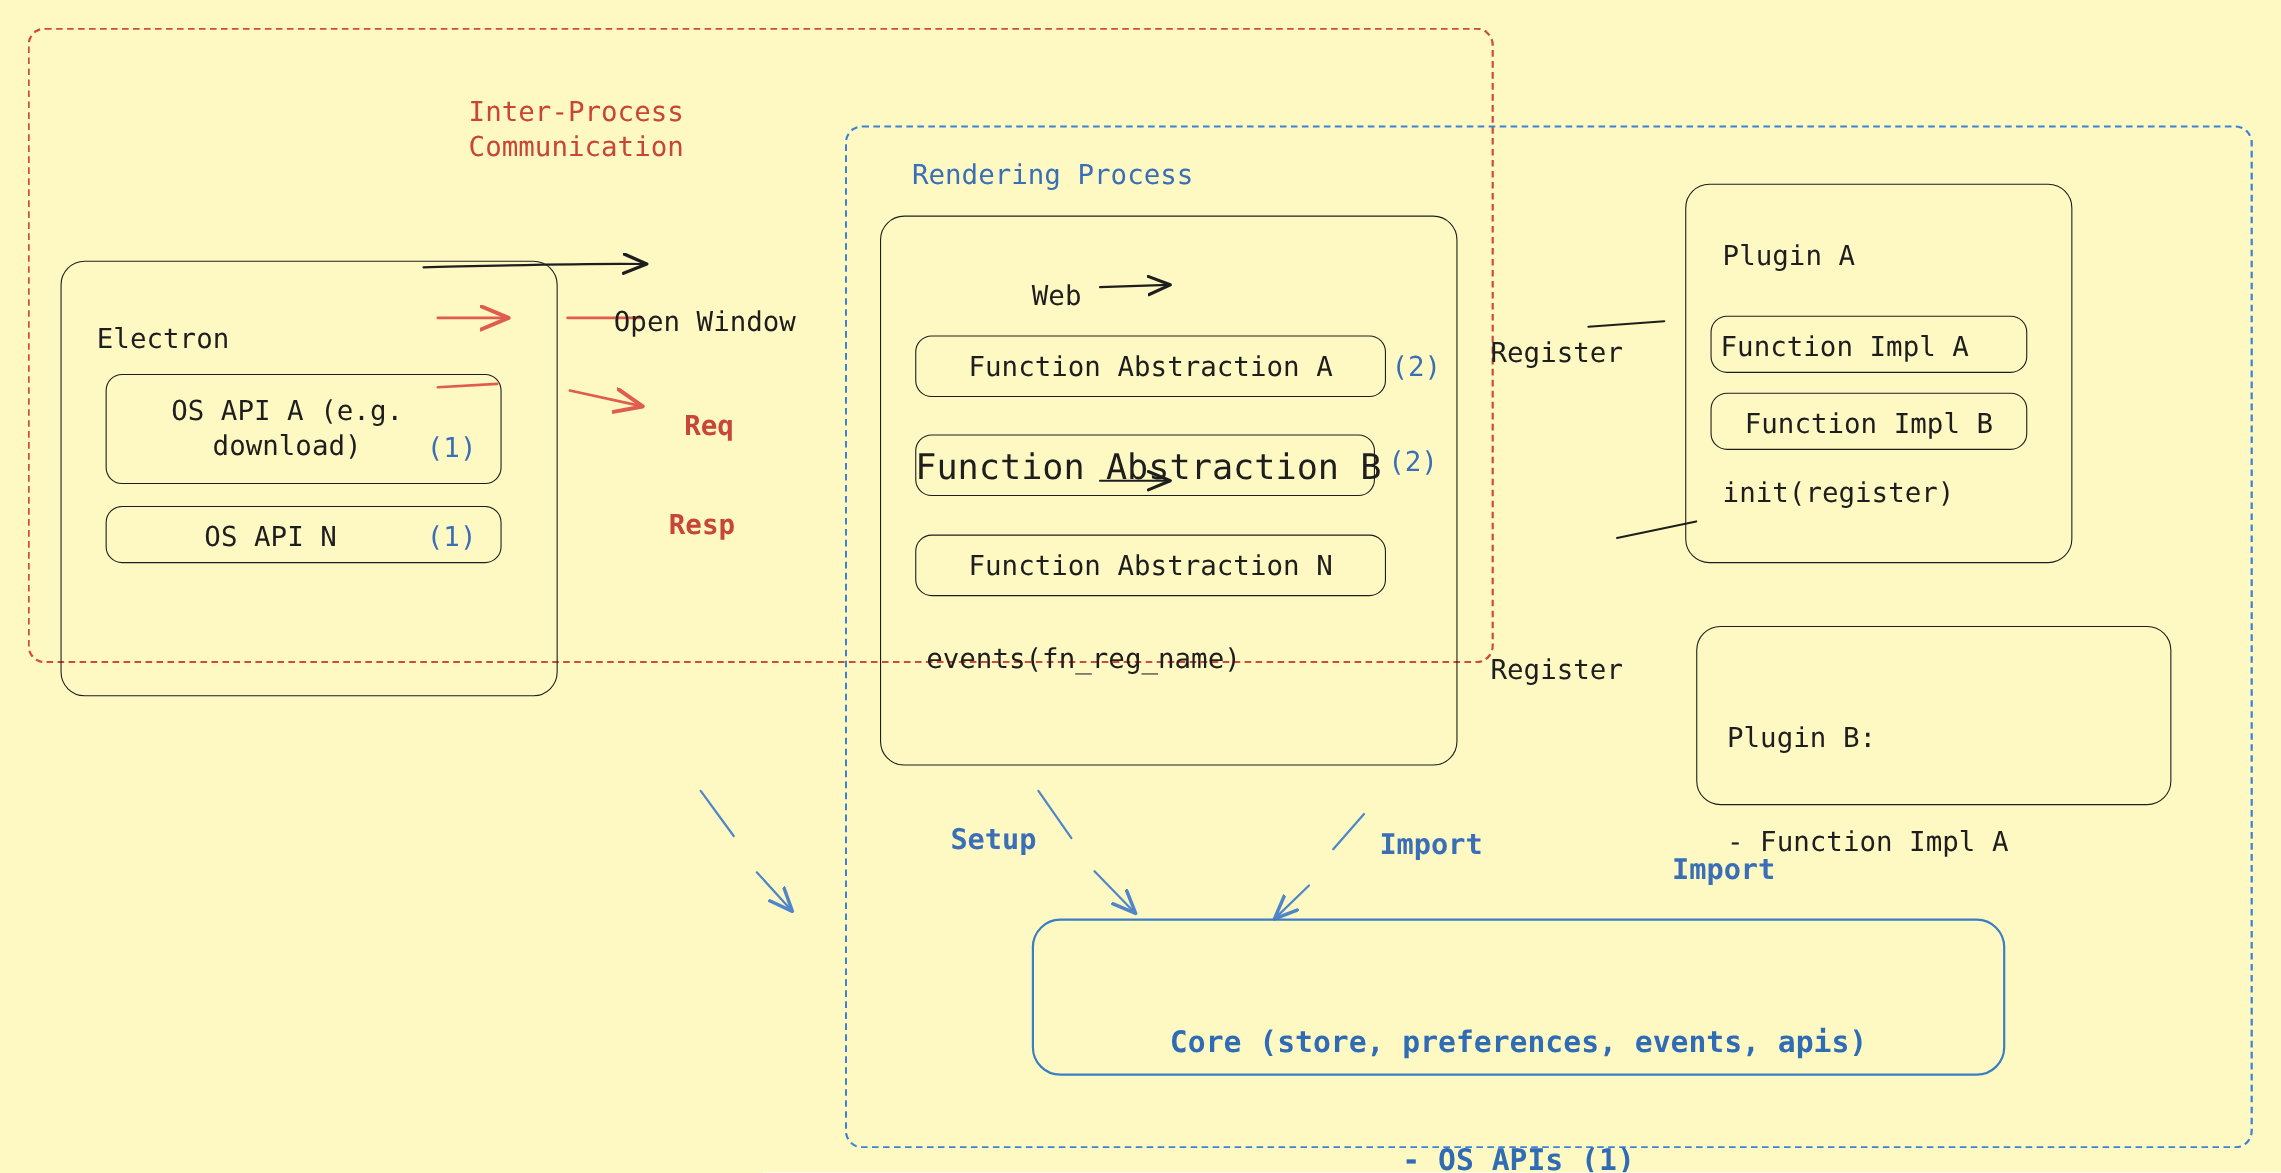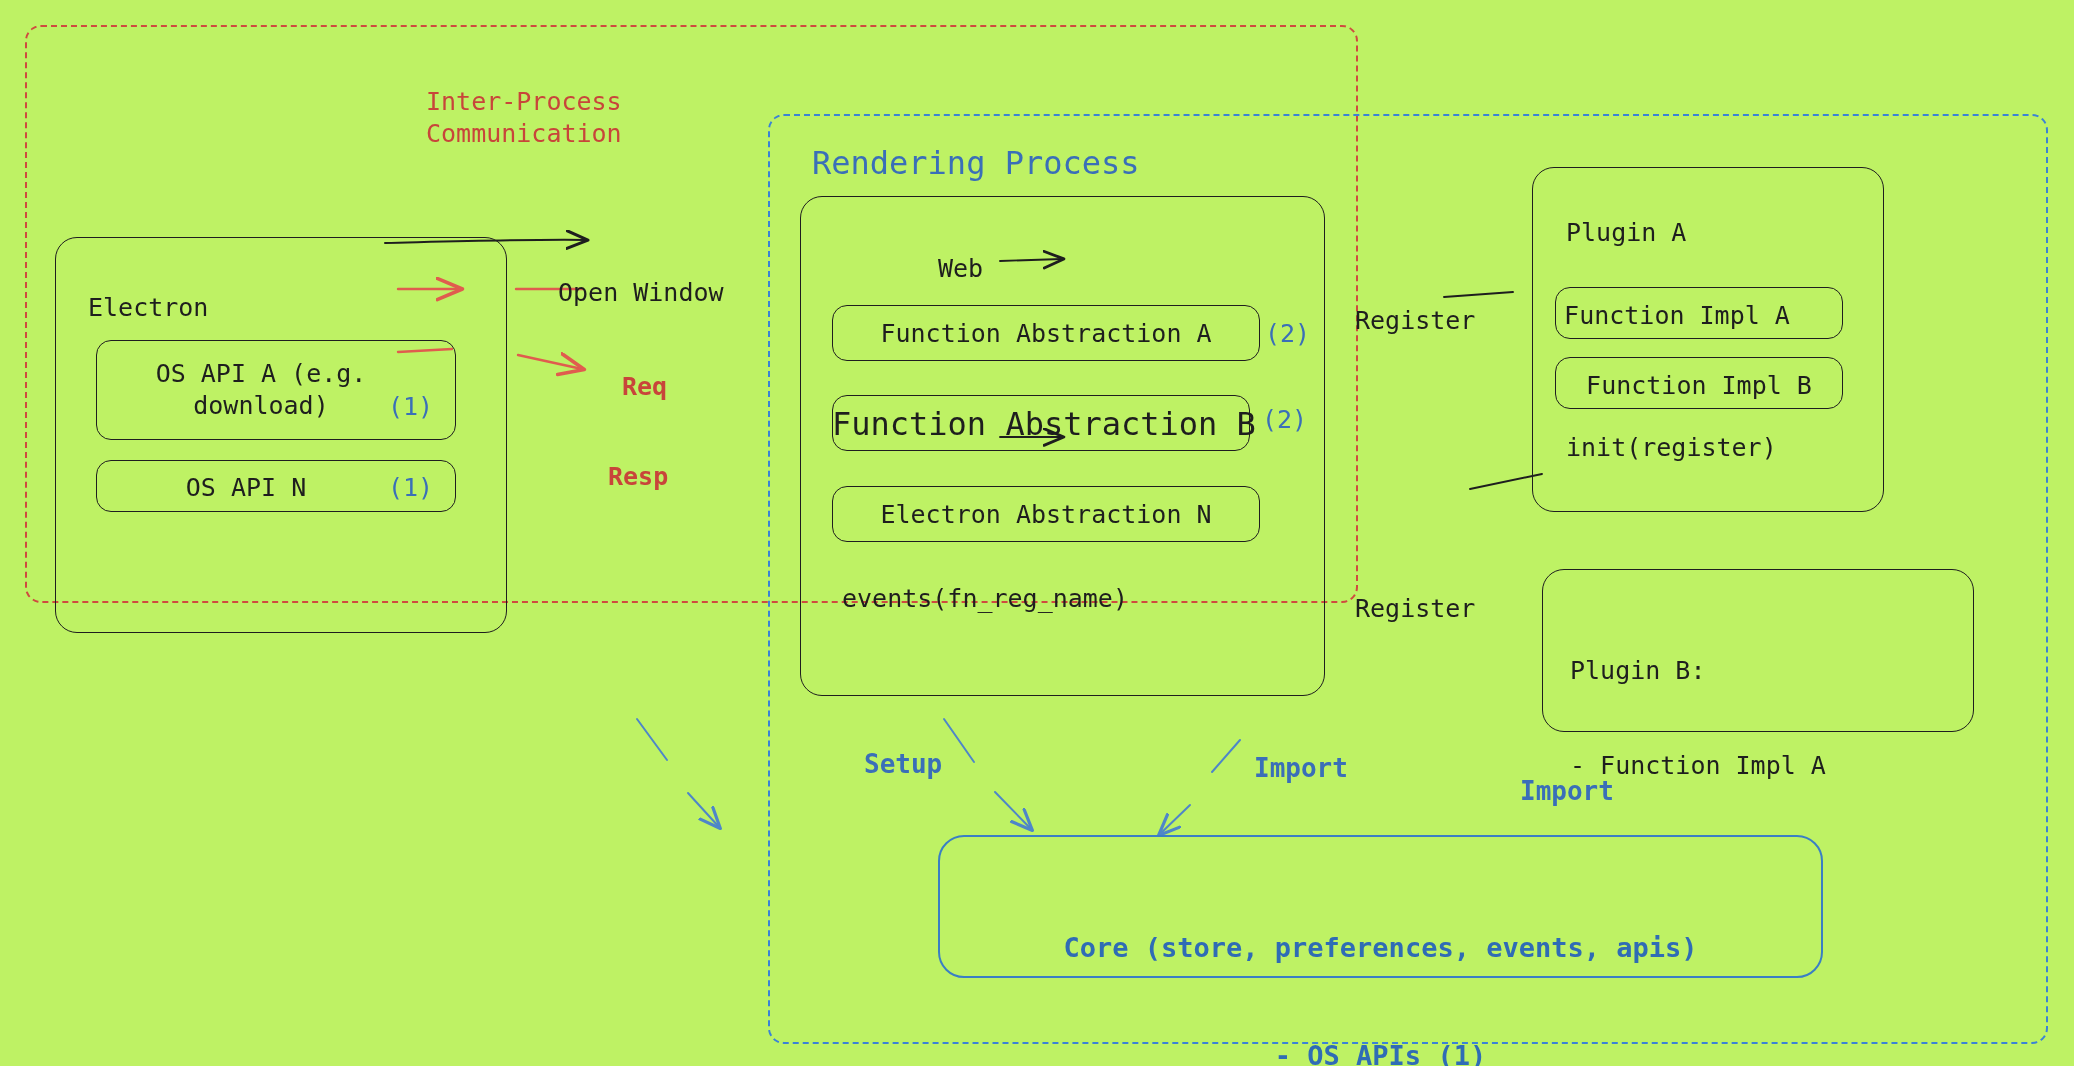--- a/index.html
+++ b/index.html
@@ -7,21 +7,21 @@
     padding: 0;
     background: #ffffff;
   }
   body {
     font-family: "DejaVu Sans Mono", "Liberation Mono", monospace;
   }
   #canvas {
     position: relative;
     width: 2074px;
     height: 1066px;
-    background: #bef264;
+    background: #fef9c3;
     overflow: hidden;
   }
   .svg-layer {
     position: absolute;
     left: 0;
     top: 0;
     width: 2074px;
     height: 1066px;
     pointer-events: none;
   }
@@ -119,21 +119,21 @@
     </g>
   </svg>
 
   <div class="dashbox red" style="left:25px; top:25px; width:1333px; height:578px;"></div>
 
   <div class="dashbox blue" style="left:768px; top:114px; width:1280px; height:930px;"></div>
 
   <div class="lbl red" style="left:426px; top:86px; font-size:25px;">Inter-Process
 Communication</div>
 
-  <div class="lbl blue" style="left:812px; top:143px; font-size:32px;">Rendering Process</div>
+  <div class="lbl blue" style="left:829px; top:143px; font-size:25px;">Rendering Process</div>
 
   <div class="box" style="left:55px; top:237px; width:452px; height:396px;"></div>
   <div class="lbl" style="left:88px; top:292px; font-size:25px;">Electron</div>
 
   <div class="box inner" style="left:96px; top:340px; width:360px; height:100px;"></div>
   <div class="lbl center" style="left:96px; top:358px; width:330px; font-size:25px;">OS API A (e.g.
 download)</div>
   <div class="lbl blue" style="left:388px; top:391px; font-size:25px;">(1)</div>
 
   <div class="box inner" style="left:96px; top:460px; width:360px; height:52px;"></div>
@@ -145,21 +145,21 @@
 
   <div class="box inner" style="left:832px; top:305px; width:428px; height:56px;"></div>
   <div class="lbl center" style="left:832px; top:318px; width:428px; font-size:25px;">Function Abstraction A</div>
   <div class="lbl blue" style="left:1265px; top:318px; font-size:25px;">(2)</div>
 
   <div class="box inner" style="left:832px; top:395px; width:418px; height:56px;"></div>
   <div class="lbl center" style="left:832px; top:404px; width:418px; font-size:32px;">Function Abstraction B</div>
   <div class="lbl blue" style="left:1262px; top:404px; font-size:25px;">(2)</div>
 
   <div class="box inner" style="left:832px; top:486px; width:428px; height:56px;"></div>
-  <div class="lbl center" style="left:832px; top:499px; width:428px; font-size:25px;">Electron Abstraction N</div>
+  <div class="lbl center" style="left:832px; top:499px; width:428px; font-size:25px;">Function Abstraction N</div>
 
   <div class="lbl" style="left:842px; top:583px; font-size:25px;">events(fn_reg_name)</div>
 
   <div class="box" style="left:1532px; top:167px; width:352px; height:345px;"></div>
   <div class="lbl" style="left:1566px; top:217px; font-size:25px;">Plugin A</div>
 
   <div class="box inner" style="left:1555px; top:287px; width:288px; height:52px;"></div>
   <div class="lbl center" style="left:1555px; top:300px; width:244px; font-size:25px;">Function Impl A</div>
 
   <div class="box inner" style="left:1555px; top:357px; width:288px; height:52px;"></div>

